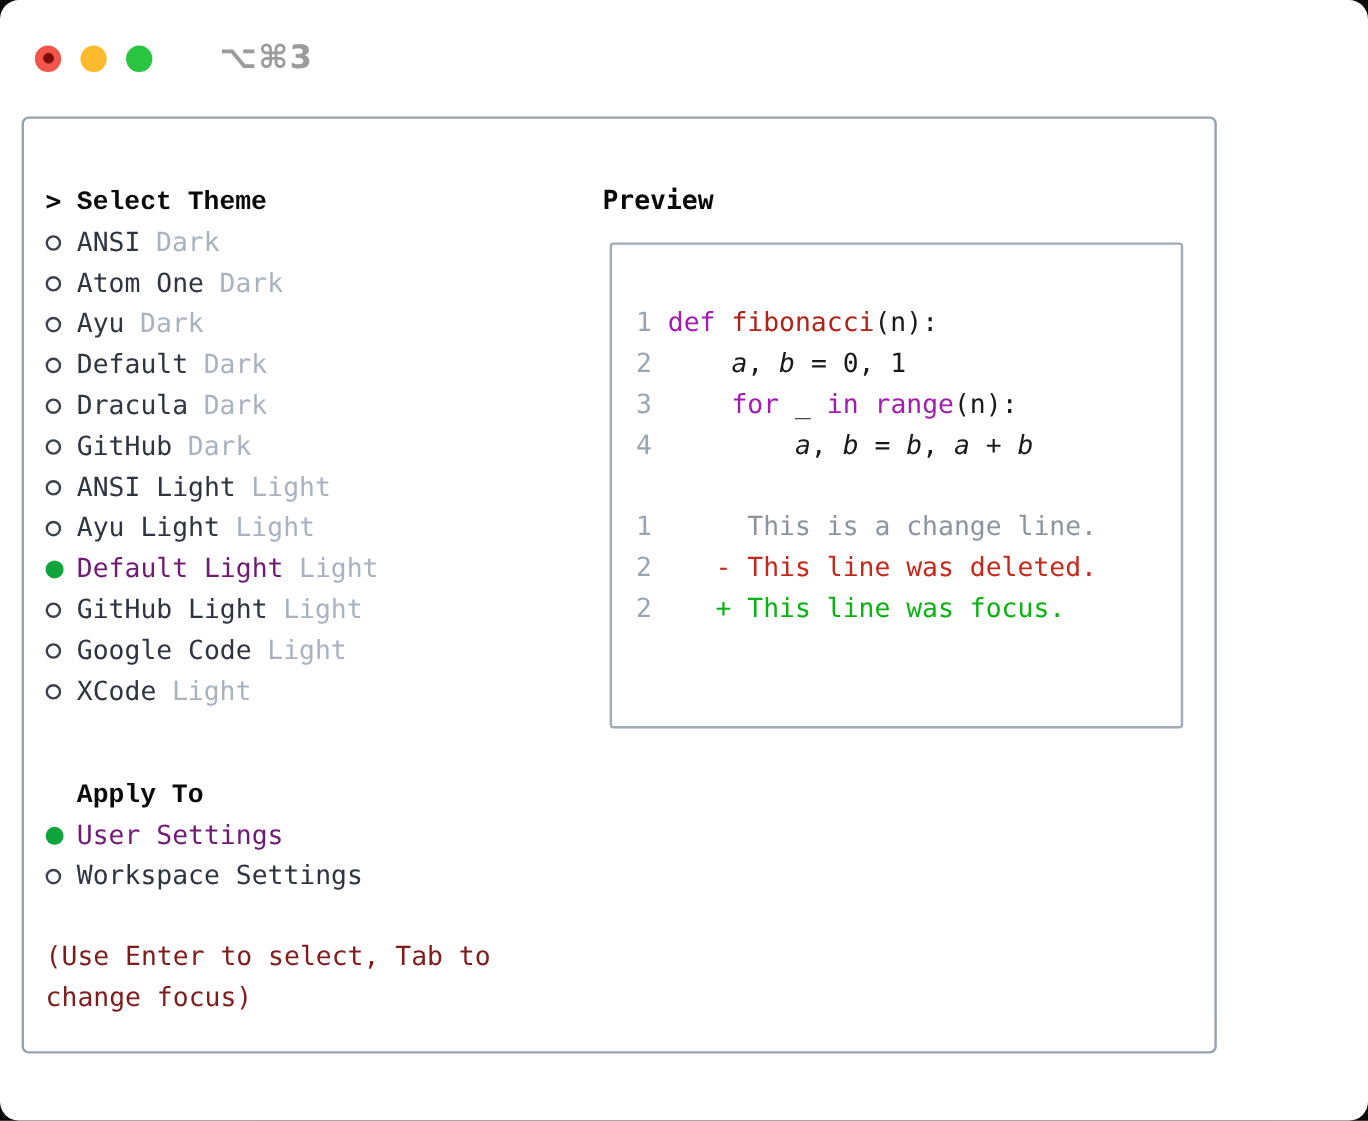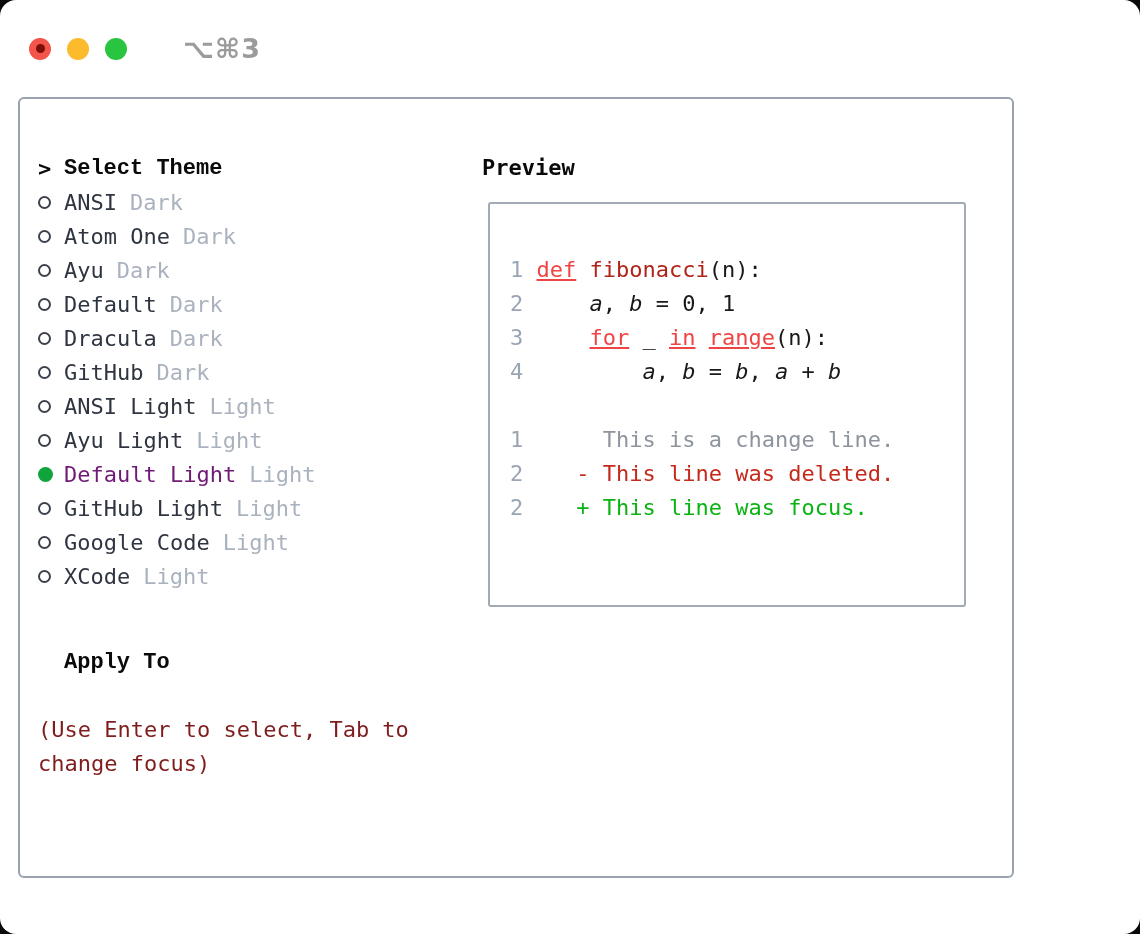--- a/index.html
+++ b/index.html
@@ -27,21 +27,21 @@
     font-family:"DejaVu Sans","Liberation Sans",sans-serif;letter-spacing:1px;
   }
   
   .panel{
     position:absolute;left:18px;top:97px;width:996px;height:781px;
     box-sizing:border-box;border:2px solid #99a2ae;border-radius:6px;
     display:flex;padding:52px 14px 0 18px;
     font-size:22px;color:#2f3540;
   }
   .left-col{width:444px;flex:0 0 auto;}
-  .right-col{flex:1;}
+  .right-col{margin-left:20px;flex:1;}
   .row{height:34px;display:flex;align-items:center;white-space:pre;}
   .marker{width:26px;flex:0 0 auto;display:flex;align-items:center;}
   .cursor{font-weight:bold;color:#0a0a0a;}
   .section-title{font-weight:bold;color:#0a0a0a;font-family:Liberation Mono, monospace;}
   .ring{width:13px;height:13px;border-radius:50%;border:2px solid #3c424b;box-sizing:border-box;}
   .dot-sel{width:15px;height:15px;border-radius:50%;background:#10a53c;}
   .name{color:#2f3540;}
   .name.sel{color:#701a75;}
   .variant{color:#a9b2be;margin-left:13px;}
   .apply-section{margin-top:52px;}
@@ -50,21 +50,21 @@
     margin-top:34px;width:432px;color:#7f1d1d;line-height:34px;
   }
   
   .preview-title{height:34px;line-height:34px;font-weight:bold;color:#0a0a0a;}
   .preview-box{
     margin-top:17px;margin-left:6px;width:478px;height:405px;box-sizing:border-box;
     border:2px solid #a2aab5;border-radius:3px;padding:49px 0 0 20px;overflow:hidden;
   }
   .codeline{height:34px;line-height:34px;white-space:pre;font-size:22px;}
   .num{color:#9aa5b3;}
-  .tk.kw{color:#ef4444;text-decoration:underline;}
+  .tk.kw{color:#a21caf;}
   .tk.fn{color:#af2318;}
   .tk.pl{color:#191919;}
   .tk.var{color:#191919;font-style:italic;}
   .context{color:#8d949e;}
   .del{color:#c42a1c;}
   .add{color:#0ab312;}
 </style>
 </head>
 <body>
 
@@ -99,20 +99,24 @@
           <div class="row item"><span class="marker"><span class="dot-sel"></span></span><span class="name sel">Default Light</span><span class="variant">Light</span></div>
           <div class="row item"><span class="marker"><span class="ring"></span></span><span class="name">GitHub Light</span><span class="variant">Light</span></div>
           <div class="row item"><span class="marker"><span class="ring"></span></span><span class="name">Google Code</span><span class="variant">Light</span></div>
           <div class="row item"><span class="marker"><span class="ring"></span></span><span class="name">XCode</span><span class="variant">Light</span></div>
         </div>
 
       <div class="apply-section">
         <div class="row apply-title">
           <span class="section-title">Apply To</span>
         </div>
+        <div id="apply-list">
+            <div class="row item"><span class="marker"><span class="dot-sel"></span></span><span class="name sel">User Settings</span></div>
+            <div class="row item"><span class="marker"><span class="ring"></span></span><span class="name">Workspace Settings</span></div>
+          </div>
       </div>
 
       <div class="hint">(Use Enter to select, Tab to change focus)</div>
     </div>
 
     <div class="right-col">
       <div class="preview-title">Preview</div>
       <div class="preview-box">
         <div id="code-lines">
             <div class="codeline"><span class="num">1 </span><span class="tk kw">def</span><span class="tk pl"> </span><span class="tk fn">fibonacci</span><span class="tk pl">(n):</span></div>

